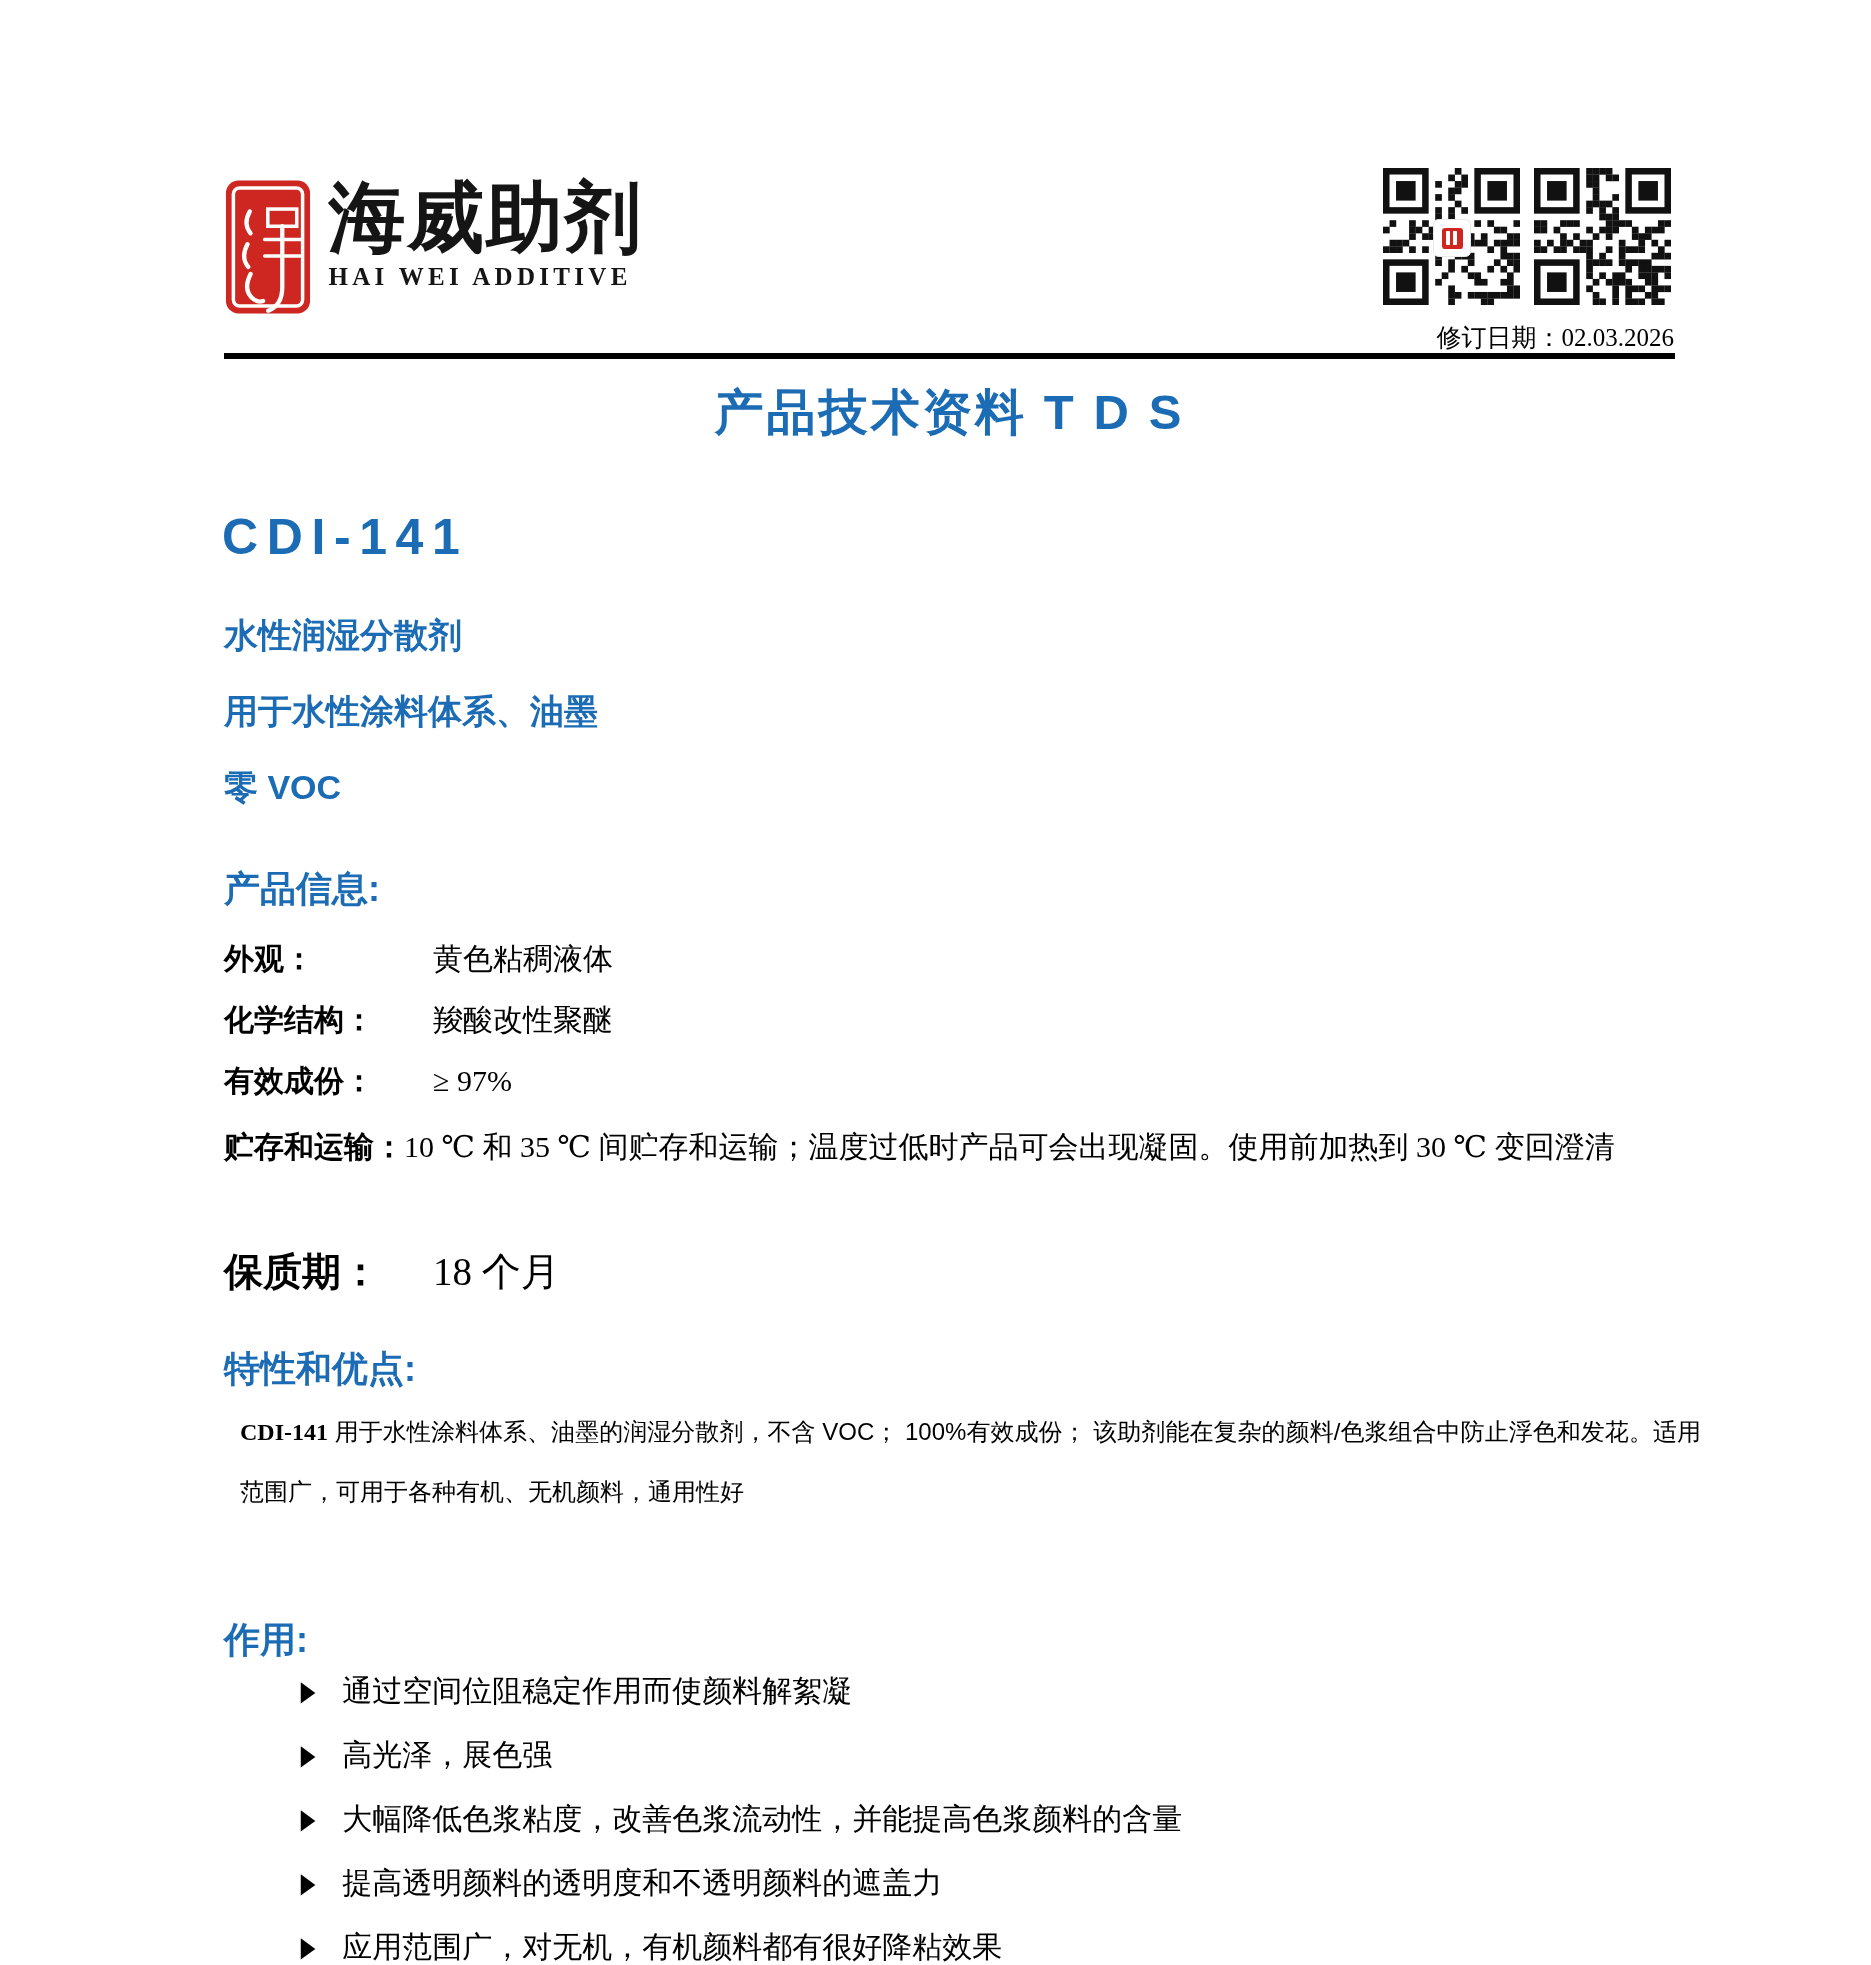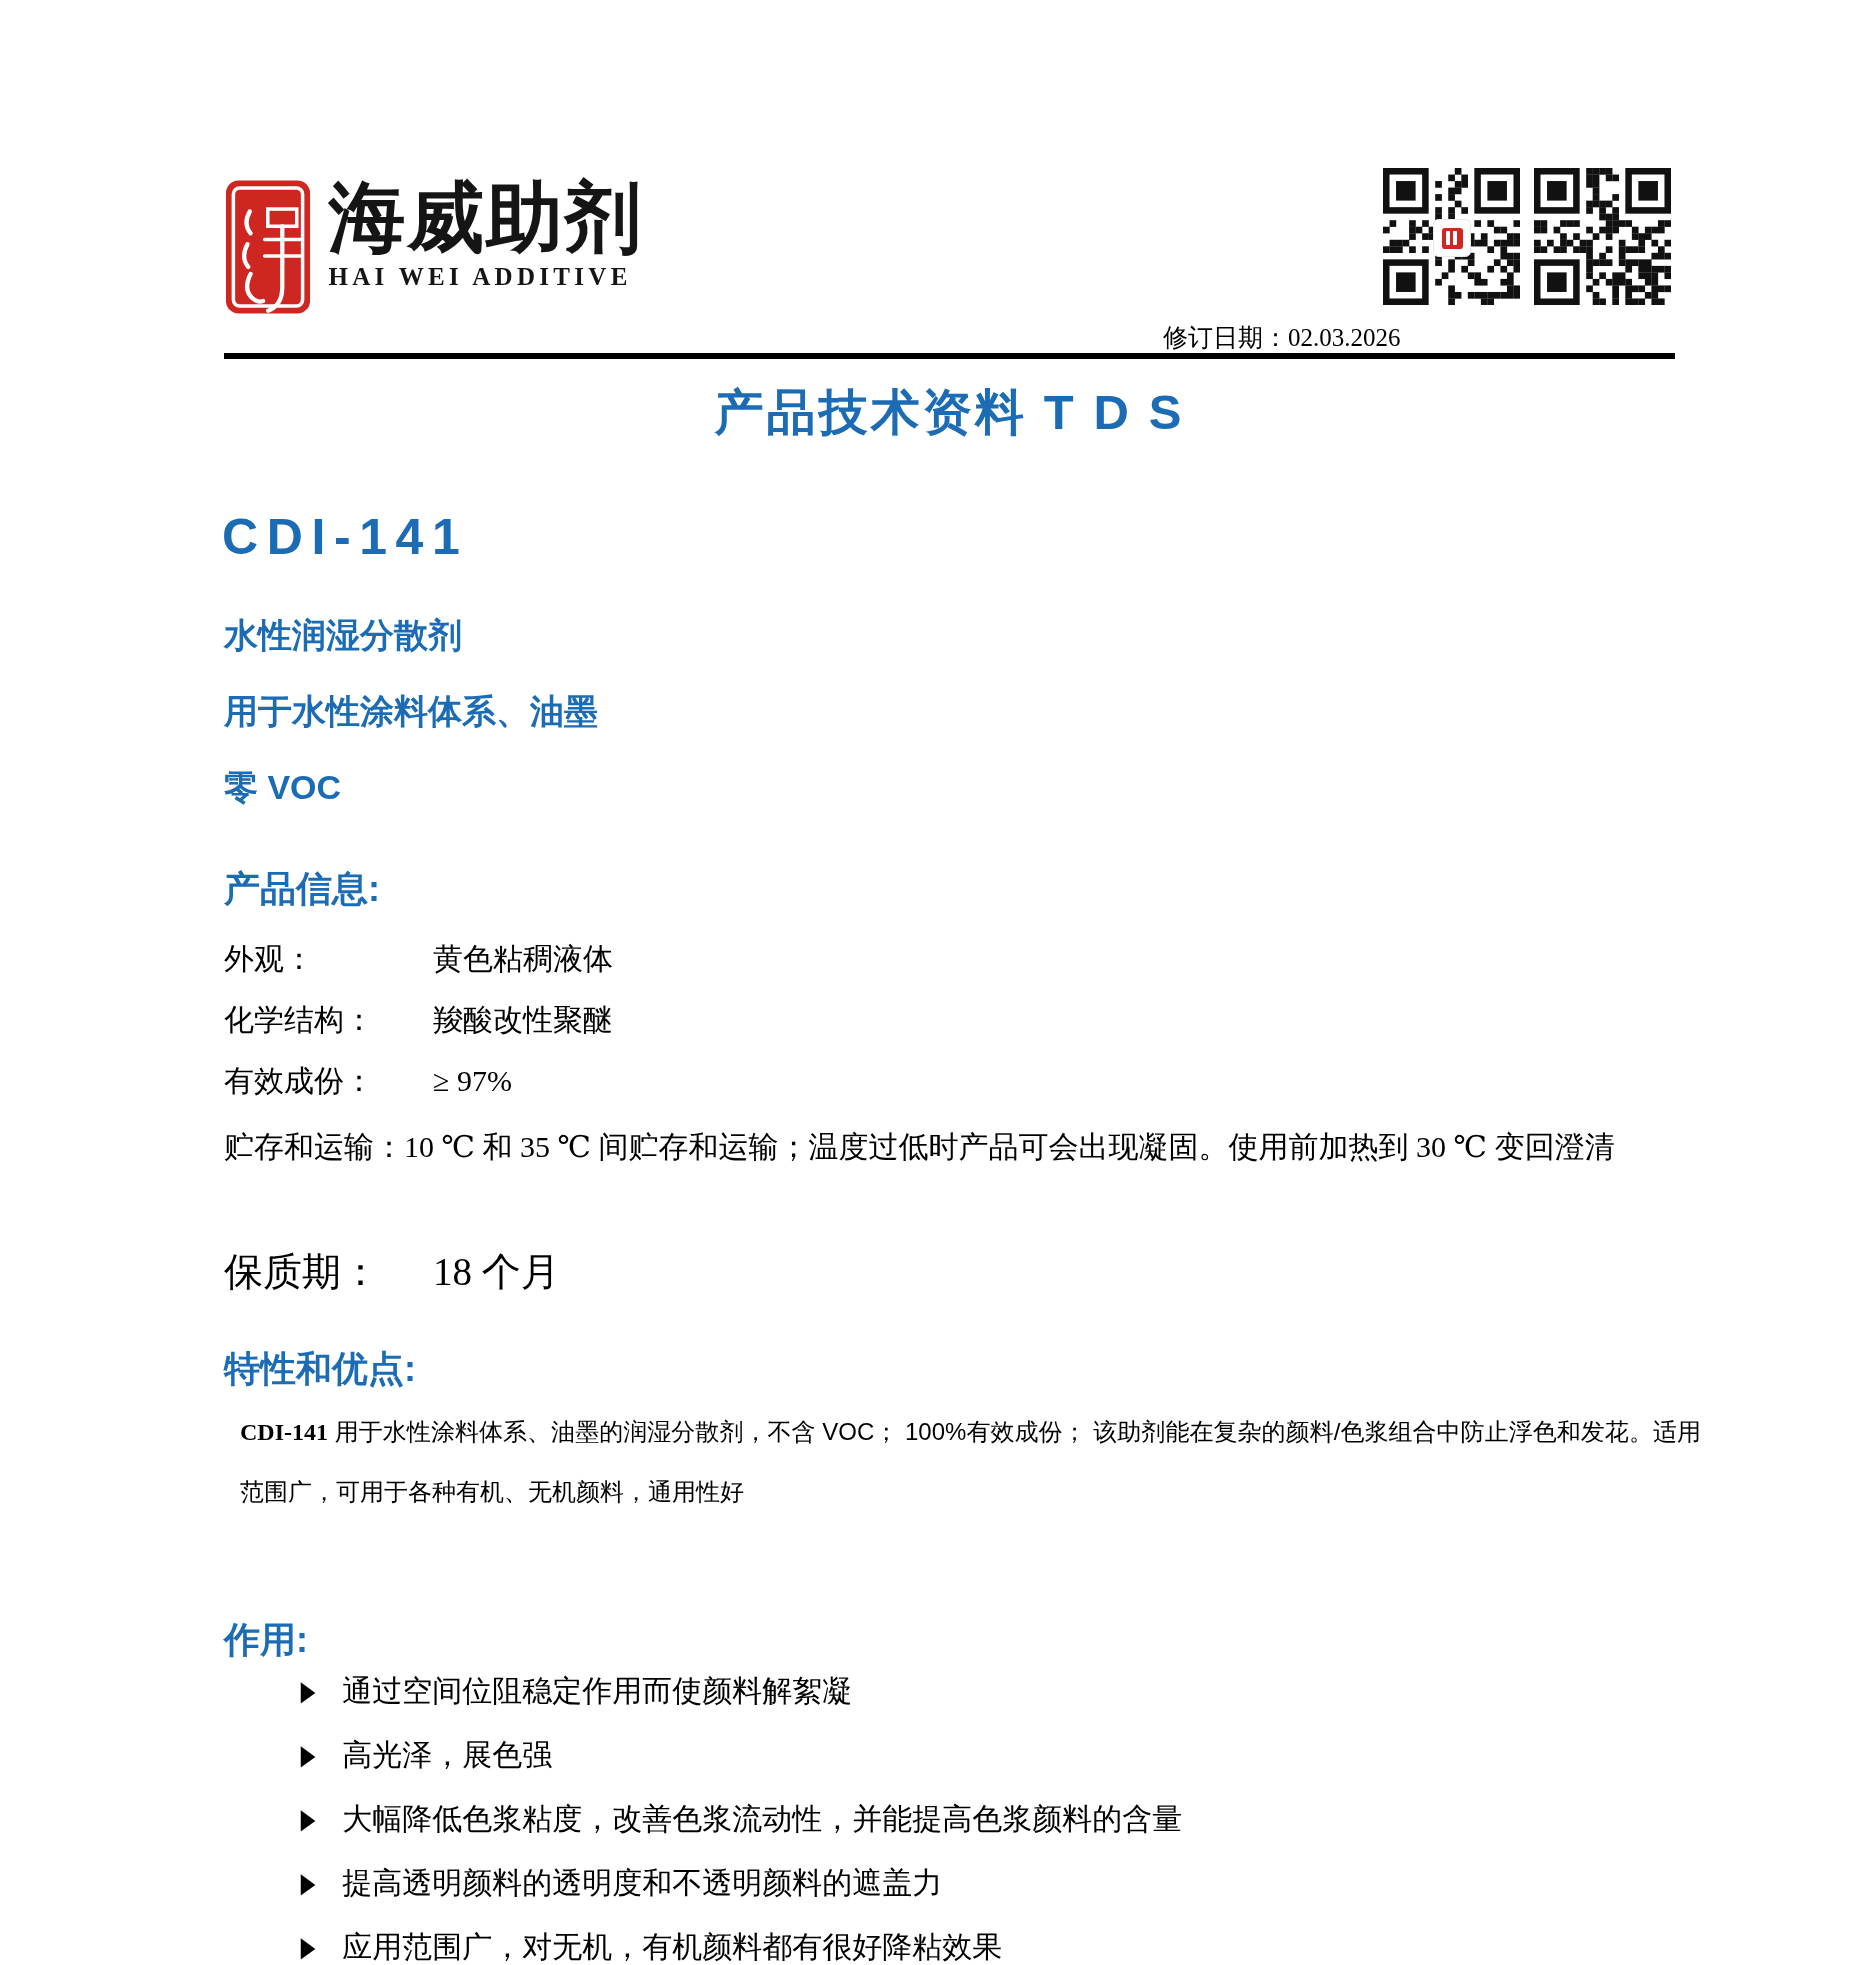--- a/index.html
+++ b/index.html
@@ -21,34 +21,34 @@
   .contact .lblc{font-weight:400;}
   .fax-group{margin-left:130px;}
 
   .qr{position:absolute;top:168px;width:137px;height:137px;}
   .qr-1{left:1383px;}
   .qr-2{left:1534px;}
   .qr-logo{position:absolute;left:1433px;top:219px;width:36px;height:36px;background:#fff;border:1.2px solid #e8e8e8;border-radius:5.5px;display:flex;align-items:center;justify-content:center;}
   .qr-logo-mark{width:21px;height:21px;background:#cf2620;border-radius:3.1px;position:relative;}
   .qr-logo-mark:after{content:"";position:absolute;left:4.7px;top:3.9px;width:3.9px;height:13.4px;background:#fff;border-radius:0.8px;box-shadow:7px 0 0 #fff;}
 
-  .revision{position:absolute;left:1163px;top:321px;width:511px;font-family:"Liberation Serif","DejaVu Serif",serif;font-size:25px;white-space:nowrap;}
+  .revision{position:absolute;left:1163px;top:321px;width:511px;text-align:right;font-family:"Liberation Serif","DejaVu Serif",serif;font-size:25px;white-space:nowrap;}
 
   .divider{position:absolute;left:224px;top:353px;width:1451px;height:5.5px;background:#000;}
 
   
   .doc-title{position:absolute;left:224px;top:380px;width:1451px;text-align:center;font-size:49px;font-weight:700;letter-spacing:3.1px;white-space:nowrap;}
   .product-code{position:absolute;left:222px;top:508px;font-size:50px;font-weight:700;letter-spacing:8.6px;white-space:nowrap;}
   .product-subtitles{position:absolute;left:224px;top:597px;font-size:34px;font-weight:700;line-height:76px;white-space:nowrap;}
 
   .sec-h{position:absolute;left:224px;font-size:36px;font-weight:700;white-space:nowrap;}
 
   
   .info-rows{position:absolute;left:224px;top:928px;font-size:30px;line-height:61px;white-space:nowrap;}
-  .lbl{font-weight:400;}
+  .lbl{font-weight:700;}
   .info-row .lbl{display:inline-block;width:209px;}
   .storage{position:absolute;left:224px;top:1115px;width:1461px;font-size:30px;line-height:64px;text-align:justify;}
   .shelf{position:absolute;left:224px;top:1245px;font-size:39px;white-space:nowrap;}
   .shelf .lbl{display:inline-block;width:209px;}
 
   
   .features{position:absolute;left:240px;top:1402px;width:1461px;font-size:24px;line-height:59px;text-align:justify;}
   .features .lead{font-family:"Liberation Serif","DejaVu Serif",serif;font-weight:700;}
 
   

